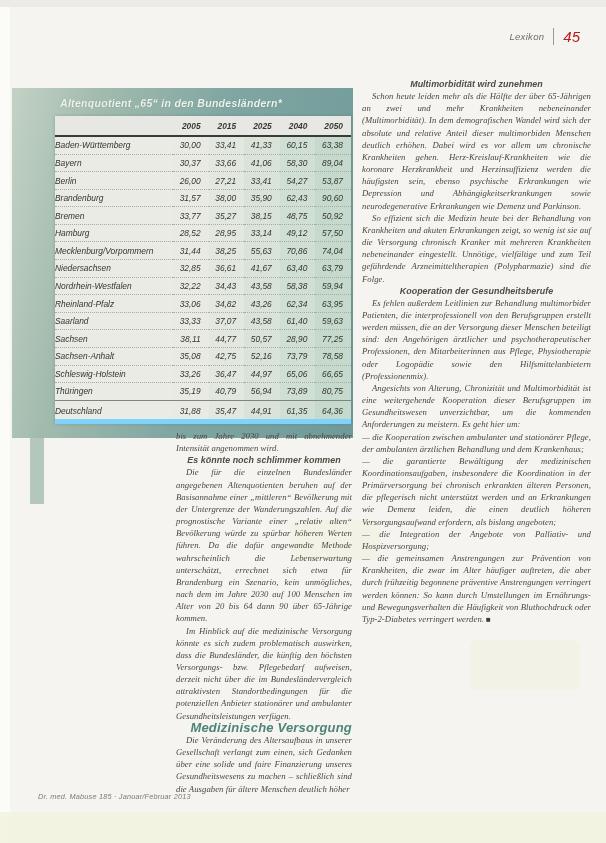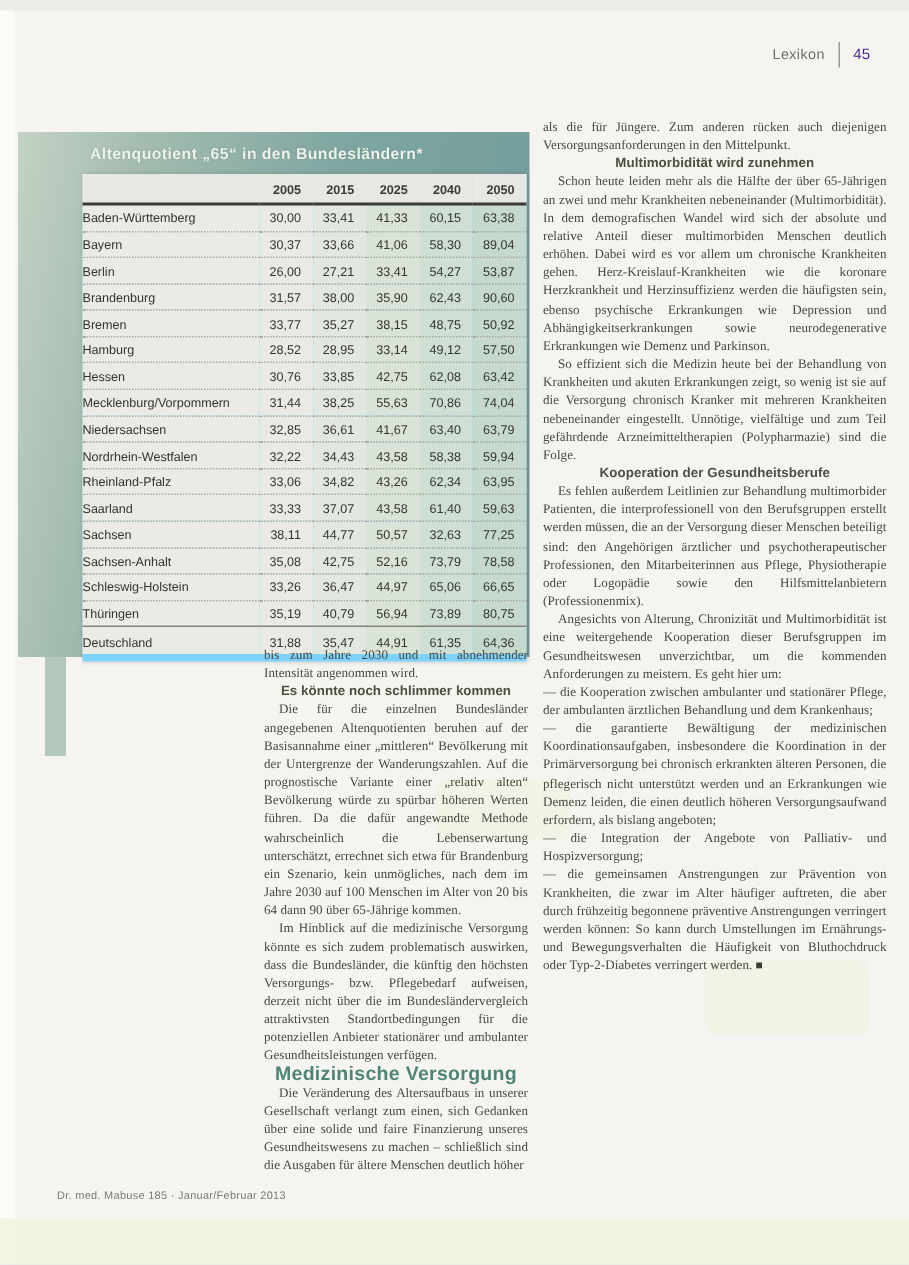--- a/index.html
+++ b/index.html
@@ -1,33 +1,34 @@
 <!DOCTYPE html>
 <html lang="de"><head>
 <meta charset="utf-8">
 <style>
   html,body{margin:0;padding:0;background:#e4e3df;}
   .page{
     position:relative; width:606px; height:843px; overflow:hidden;
     background:#f5f4f0;
     font-family:"Liberation Serif", serif;
     color:#46453f;
+    font-style:italic;
   }
   
   .edge-left{position:absolute;left:0;top:0;width:10px;height:843px;background:#fbfbf8;}
   .edge-top{position:absolute;left:0;top:0;width:606px;height:7px;background:#eceux;background:#ecebe7;}
   .edge-bottom{position:absolute;left:0;top:812px;width:606px;height:31px;background:#f3f2dd;opacity:.8;}
   .blotch{position:absolute;background:#f0efdc;opacity:.45;border-radius:8px;}
 
   
   .page-header{position:absolute;top:28px;right:26px;display:flex;align-items:center;gap:9px;
     font-family:"Liberation Sans",sans-serif;color:#6e6e67;}
   .page-header .section{font-size:9.5px;letter-spacing:.3px;}
   .page-header .vbar{width:1px;height:17px;background:#9a9a93;}
-  .page-header .pagenum{font-size:10px;color:#4c1d95;}
+  .page-header .pagenum{font-size:15px;color:#b91c1c;}
 
   
   .panel{position:absolute;left:12px;top:88px;width:341px;height:350px;
     background:linear-gradient(100deg,#c3d2c5 0%,#a2bbae 22%,#7fa6a2 55%,#6f9a99 100%);}
   .panel-tail{position:absolute;left:30px;top:438px;width:14px;height:66px;background:#a3bbae;opacity:.8;}
 
   .table-title{position:absolute;left:60px;top:97px;width:290px;
     font-family:"Liberation Sans",sans-serif;font-weight:bold;font-size:10.5px;
     color:#eef3ec;letter-spacing:.3px;text-shadow:0 0 1px rgba(40,70,60,.35);}
 
@@ -56,21 +57,21 @@
   
   .textcol{position:absolute;text-align:justify;font-size:8.7px;line-height:12.15px;
     letter-spacing:.05px;color:#49483f;}
   .left-col{left:176px;top:430px;width:176px;}
   .right-col{left:362px;top:78px;width:229px;}
   .textcol p{margin:0;}
   .textcol p.indent{text-indent:10px;}
   .subhead{font-family:"Liberation Sans",sans-serif;font-weight:bold;font-size:8.9px;
     color:#4e4d42;margin:9px 0 2px 0;text-align:center;}
   .bighead{font-family:"Liberation Sans",sans-serif;font-weight:bold;font-size:13px;
-    color:#4d8476;margin:11px 0 4px 0;text-align:center;letter-spacing:.2px;}
+    color:#4d8476;margin:11px 0 4px 0;text-align:right;letter-spacing:.2px;}
   .bullet{margin:0;}
   .endmark{font-size:8px;color:#3c3b35;}
 
   .page-footer{position:absolute;left:38px;top:792px;
     font-family:"Liberation Sans",sans-serif;font-size:7.3px;color:#7b7b72;letter-spacing:.2px;}
 </style>
 </head>
 <body>
 
 <div class="page">
@@ -157,28 +158,20 @@
           </tr>
           <tr>
             <td class="state">Hamburg</td>
             <td>28,52</td>
             <td>28,95</td>
             <td>33,14</td>
             <td>49,12</td>
             <td>57,50</td>
           </tr>
           <tr>
-            <td class="state">Hessen</td>
-            <td>30,76</td>
-            <td>33,85</td>
-            <td>42,75</td>
-            <td>62,08</td>
-            <td>63,42</td>
-          </tr>
-          <tr>
             <td class="state">Mecklenburg/Vorpommern</td>
             <td>31,44</td>
             <td>38,25</td>
             <td>55,63</td>
             <td>70,86</td>
             <td>74,04</td>
           </tr>
           <tr>
             <td class="state">Niedersachsen</td>
             <td>32,85</td>
@@ -209,21 +202,21 @@
             <td>37,07</td>
             <td>43,58</td>
             <td>61,40</td>
             <td>59,63</td>
           </tr>
           <tr>
             <td class="state">Sachsen</td>
             <td>38,11</td>
             <td>44,77</td>
             <td>50,57</td>
-            <td>32,63</td>
+            <td>28,90</td>
             <td>77,25</td>
           </tr>
           <tr>
             <td class="state">Sachsen-Anhalt</td>
             <td>35,08</td>
             <td>42,75</td>
             <td>52,16</td>
             <td>73,79</td>
             <td>78,58</td>
           </tr>
@@ -259,21 +252,20 @@
   <div class="textcol left-col">
     <p>bis zum Jahre 2030 und mit abnehmender Intensität angenommen wird.</p>
     <p class="subhead">Es könnte noch schlimmer kommen</p>
     <p class="indent">Die für die einzelnen Bundesländer angegebenen Altenquotienten beruhen auf der Basisannahme einer „mittleren“ Bevölkerung mit der Untergrenze der Wanderungszahlen. Auf die prognostische Variante einer „relativ alten“ Bevölkerung würde zu spürbar höheren Werten führen. Da die dafür angewandte Methode wahrscheinlich die Lebenserwartung unterschätzt, errechnet sich etwa für Brandenburg ein Szenario, kein unmögliches, nach dem im Jahre 2030 auf 100 Menschen im Alter von 20 bis 64 dann 90 über 65-Jährige kommen.</p>
     <p class="indent">Im Hinblick auf die medizinische Versorgung könnte es sich zudem problematisch auswirken, dass die Bundesländer, die künftig den höchsten Versorgungs- bzw. Pflegebedarf aufweisen, derzeit nicht über die im Bundesländervergleich attraktivsten Standortbedingungen für die potenziellen Anbieter stationärer und ambulanter Gesundheitsleistungen verfügen.</p>
     <p class="bighead">Medizinische Versorgung</p>
     <p class="indent">Die Veränderung des Altersaufbaus in unserer Gesellschaft verlangt zum einen, sich Gedanken über eine solide und faire Finanzierung unseres Gesundheitswesens zu machen – schließlich sind die Ausgaben für ältere Menschen deutlich höher</p>
   </div>
 
   <div class="textcol right-col">
-    <p>als die für Jüngere. Zum anderen rücken auch diejenigen Versorgungsanforderungen in den Mittelpunkt.</p>
     <p class="subhead">Multimorbidität wird zunehmen</p>
     <p class="indent">Schon heute leiden mehr als die Hälfte der über 65-Jährigen an zwei und mehr Krankheiten nebeneinander (Multimorbidität). In dem demografischen Wandel wird sich der absolute und relative Anteil dieser multimorbiden Menschen deutlich erhöhen. Dabei wird es vor allem um chronische Krankheiten gehen. Herz-Kreislauf-Krankheiten wie die koronare Herzkrankheit und Herzinsuffizienz werden die häufigsten sein, ebenso psychische Erkrankungen wie Depression und Abhängigkeitserkrankungen sowie neurodegenerative Erkrankungen wie Demenz und Parkinson.</p>
     <p class="indent">So effizient sich die Medizin heute bei der Behandlung von Krankheiten und akuten Erkrankungen zeigt, so wenig ist sie auf die Versorgung chronisch Kranker mit mehreren Krankheiten nebeneinander eingestellt. Unnötige, vielfältige und zum Teil gefährdende Arzneimitteltherapien (Polypharmazie) sind die Folge.</p>
     <p class="subhead">Kooperation der Gesundheitsberufe</p>
     <p class="indent">Es fehlen außerdem Leitlinien zur Behandlung multimorbider Patienten, die interprofessionell von den Berufsgruppen erstellt werden müssen, die an der Versorgung dieser Menschen beteiligt sind: den Angehörigen ärztlicher und psychotherapeutischer Professionen, den Mitarbeiterinnen aus Pflege, Physiotherapie oder Logopädie sowie den Hilfsmittelanbietern (Professionenmix).</p>
     <p class="indent">Angesichts von Alterung, Chronizität und Multimorbidität ist eine weitergehende Kooperation dieser Berufsgruppen im Gesundheitswesen unverzichtbar, um die kommenden Anforderungen zu meistern. Es geht hier um:</p>
     <div>
 
     <p class="bullet">— die Kooperation zwischen ambulanter und stationärer Pflege, der ambulanten ärztlichen Behandlung und dem Krankenhaus;</p>
         <p class="bullet">— die garantierte Bewältigung der medizinischen Koordinationsaufgaben, insbesondere die Koordination in der Primärversorgung bei chronisch erkrankten älteren Personen, die pflegerisch nicht unterstützt werden und an Erkrankungen wie Demenz leiden, die einen deutlich höheren Versorgungsaufwand erfordern, als bislang angeboten;</p>

